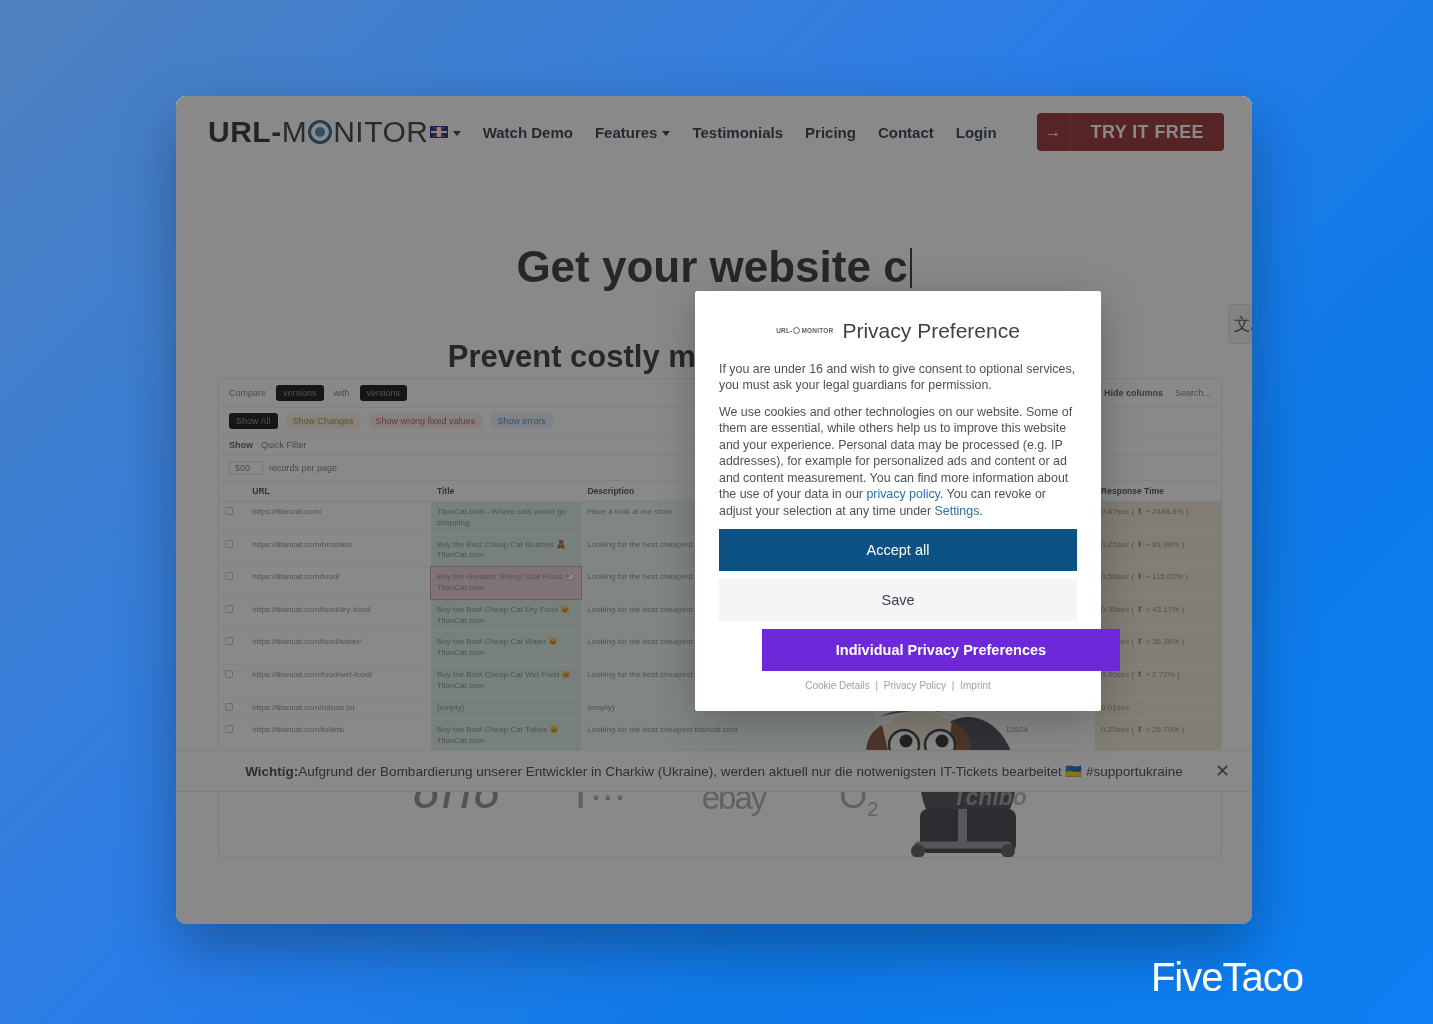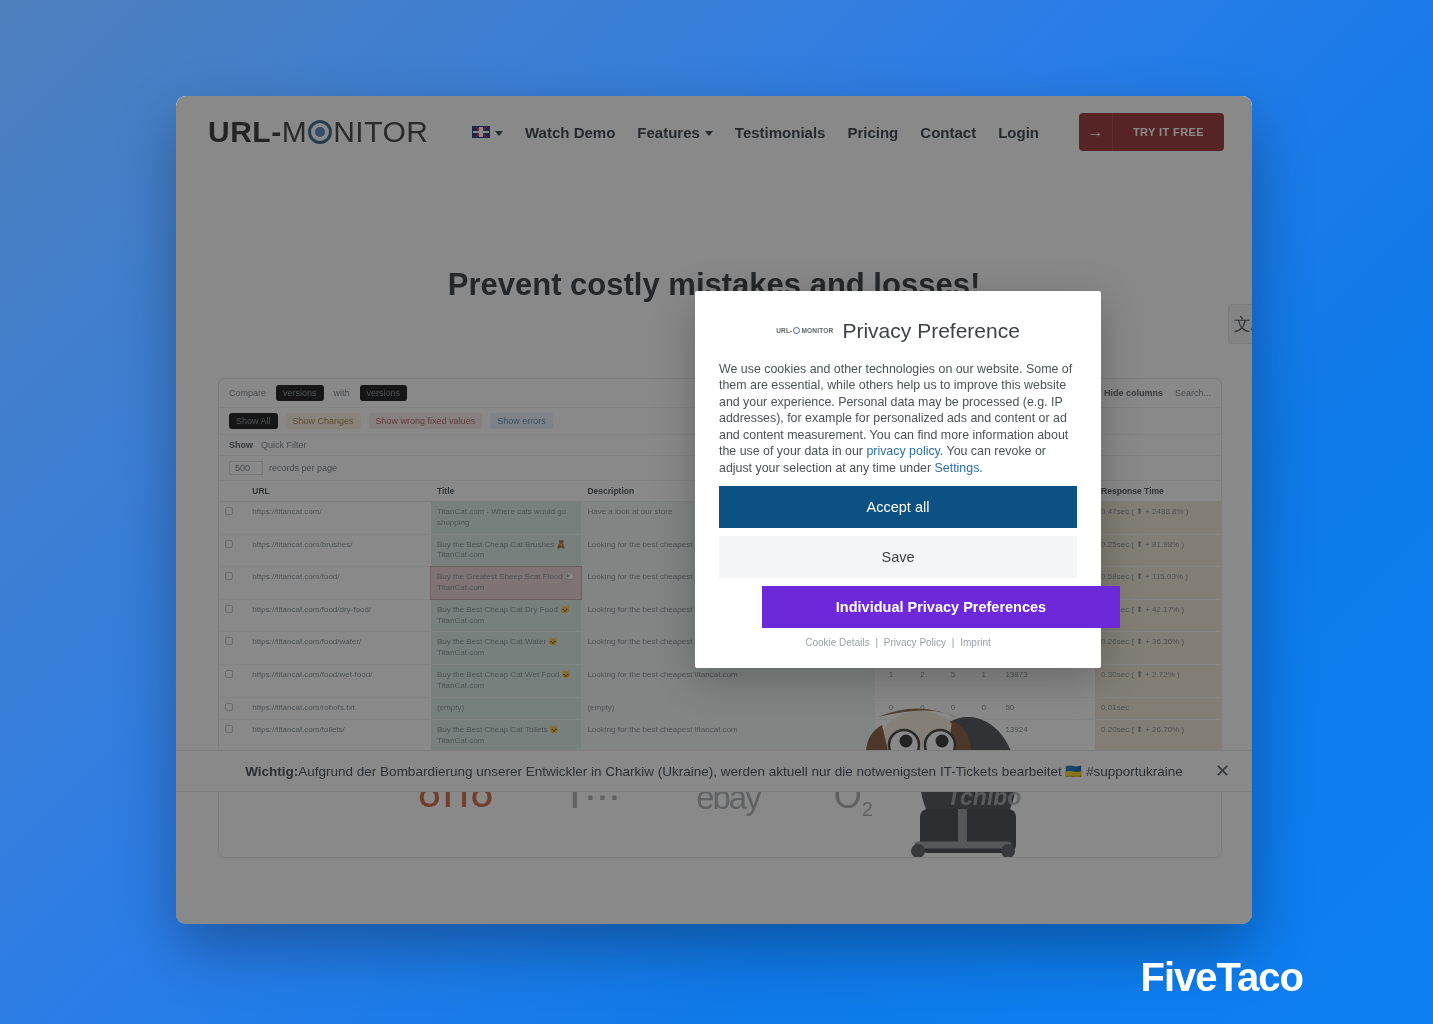--- a/index.html
+++ b/index.html
@@ -85,21 +85,21 @@
   #cta-arrow {
     background: #8f1f1f; color: #fff;
     width: 34px; height: 38px;
     display: flex; align-items: center; justify-content: center;
     font-size: 16px; border-right: 1px solid #a53535; cursor: pointer;
   }
   #cta-button {
     background: #8f1f1f; color: #fff;
     height: 38px; padding: 0 20px;
     display: flex; align-items: center;
-    font-size: 11px; font-weight: 700; letter-spacing: .4px;
+    font-size: 18px; font-weight: 700; letter-spacing: .4px;
     cursor: pointer;
   }
 
   
   #hero {
     text-align: center; padding-top: 52px; position: relative;
   }
   #hero-sub {
     font-size: 19px; font-weight: 700; color: #2f3e4d;
     letter-spacing: .1px;
@@ -178,21 +178,21 @@
     position: absolute; right: 188px; bottom: -2px;
     width: 185px; height: 200px; z-index: 3;
   }
   
   #brands {
     position: absolute; left: 0; right: 0; bottom: 36px;
     display: flex; align-items: center; justify-content: center;
     gap: 74px; z-index: 4;
   }
   .brand { color: #8f9396; opacity: .85; }
-  .brand-otto { font-size: 28px; font-weight: 900; letter-spacing: -1px; color: #c2410c;}
+  .brand-otto { font-size: 32px; font-weight: 900; font-style: italic; letter-spacing: -1px; color: #737373;}
   .brand-tm { font-size: 30px; font-weight: 700; color: #9a9ea1; letter-spacing: 2px;}
   .brand-ebay { font-size: 33px; font-weight: 400; color: #96999c; letter-spacing: -2px; }
   .brand-o2 { font-size: 36px; font-weight: 300; color: #93979a; }
   .brand-o2 sub { font-size: 20px; }
   .brand-tchibo { font-size: 23px; font-style: italic; font-weight: 700; color: #a3a7aa; }
 
   
   #info-banner {
     position: absolute; left: 0; right: 0; bottom: 132px;
     height: 42px; background: #ffffff;
@@ -272,21 +272,21 @@
   #modal-links {
     text-align: center; font-size: 10px; color: #9aa1a7;
     margin-top: 8px; margin-bottom: 2px;
   }
   #modal-links span { margin: 0 3px; }
   #modal-links a { color: #9aa1a7; text-align: right; }
 
   
   #watermark {
     position: absolute; right: 130px; bottom: 24px;
-    font-size: 40px; font-weight: 700; color: #ffffff;
+    font-size: 40px; font-weight: 400; color: #ffffff;
     letter-spacing: -1px; z-index: 80;
   }
 </style>
 </head>
 <body>
 
 <div id="site-frame">
 
   <div id="site-header">
     <div class="logo-wrap">
@@ -324,20 +324,23 @@
         <span>Login</span>
       </div>
       <div id="cta-group">
         <div id="cta-arrow">→</div>
         <div id="cta-button">TRY IT FREE</div>
       </div>
     </nav>
   </div>
 
   <div id="hero">
+    <div id="hero-title">
+      <span>Get your website c</span><span class="caret-bar"></span>
+    </div>
     <div id="hero-tagline">Prevent costly mistakes and losses!</div>
   </div>
 
   <div id="app-shot">
     <div id="shot-toolbar">
       <span>Compare</span>
       <span class="tb-chip">versions</span>
       <span>with</span>
       <span class="tb-chip">versions</span>
       <span style="margin-left:auto;display:flex;gap:12px;">
@@ -530,20 +533,21 @@
   <div id="privacy-modal">
     <div id="modal-head">
       <span id="modal-mini-logo">
         <span>URL-</span>
           <span class="mring"></span>
           <span>MONITOR</span>
       </span>
       <span id="modal-title">Privacy Preference</span>
     </div>
 
+    <p>If you are under 16 and wish to give consent to optional services, you must ask your legal guardians for permission.</p>
     <p>
       <span>We use cookies and other technologies on our website. Some of them are essential, while others help us to improve this website and your experience. Personal data may be processed (e.g. IP addresses), for example for personalized ads and content or ad and content measurement. You can find more information about the use of your data in our </span><a href="#">privacy policy</a><span>. You can revoke or adjust your selection at any time under </span><a href="#">Settings</a><span>.</span>
     </p>
 
 
     <button class="btn" id="btn-accept-all">Accept all</button>
     <button class="btn" id="btn-save">Save</button>
     <button class="btn" id="btn-individual">Individual Privacy Preferences</button>
 
     <div id="modal-links">

